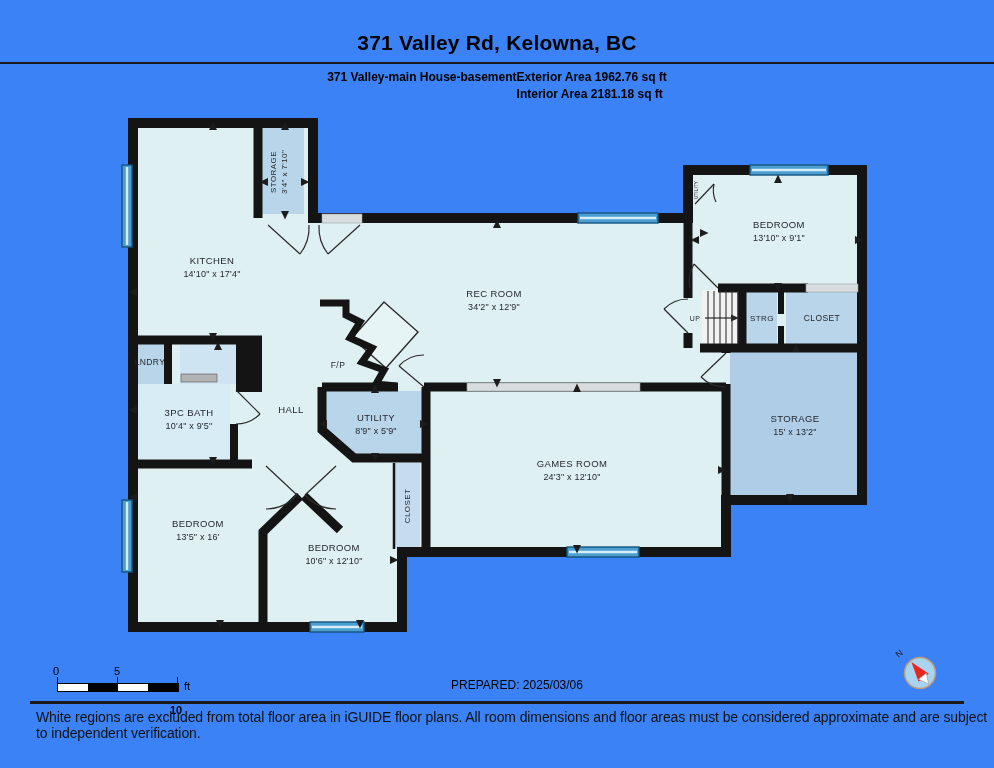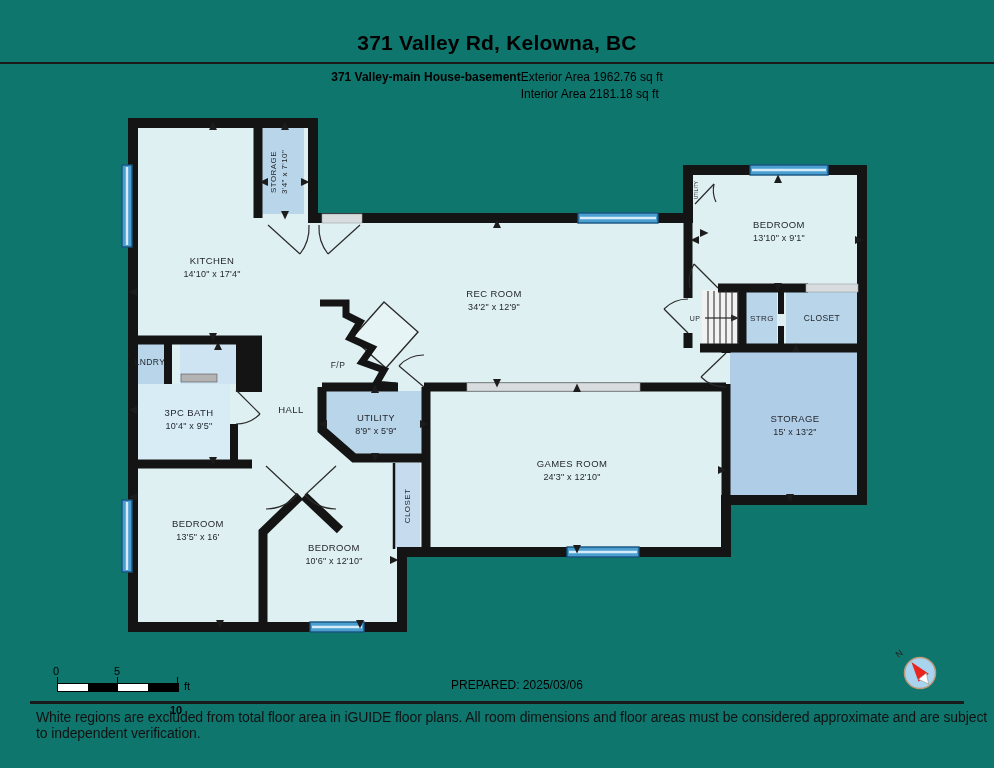--- a/index.html
+++ b/index.html
@@ -1,24 +1,24 @@
 <!DOCTYPE html>
 <html style="--wall: #141414; --room-light: #dff0f2; --room-medium: #b9d5e9; --room-medium-dark: #b0cde7; --room-bath: #d8ecf6; --room-alcove: #cfe4f2; --closet-strip: #c6dcee; --window: #4b9fd0; --compass-red: #e8251f; --compass-fill: #a8d4f0;"><head>
 <meta charset="utf-8">
 <style>
   html,body{margin:0;padding:0;background:#fff;}
-  .page{position:relative;width:994px;height:768px;background:#0f766e;overflow:hidden;
+  .page{position:relative;width:994px;height:768px;background:#3b82f6;overflow:hidden;
         font-family:"Liberation Sans",sans-serif;color:#000;}
   .title{position:absolute;top:31px;left:0;width:100%;text-align:center;
          font-size:21px;font-weight:bold;letter-spacing:.2px;}
   .header-rule{position:absolute;top:62px;left:0;width:994px;height:2px;background:#1a1a1a;}
   .subtitle{position:absolute;top:69px;left:0;width:100%;display:flex;
             justify-content:center;align-items:flex-start;gap:0;font-size:12px;}
   .plan-label{font-weight:bold;padding-top:1px;}
-  .area-block{line-height:17px;}
+  .area-block{line-height:17px;font-weight:bold;}
   .plan-svg{position:absolute;top:0;left:0;}
   
   .room-light{fill:var(--room-light);}
   .wall{stroke:var(--wall);fill:none;}
   .wall10{stroke-width:10;}
   .wall9{stroke-width:9;}
   .wall8{stroke-width:8;}
   .wall6{stroke-width:6;}
   .thin{stroke:#2a2a2a;stroke-width:1.2;fill:none;}
   .sill{fill:#d8dcde;stroke:#9aa0a4;stroke-width:.6;}

